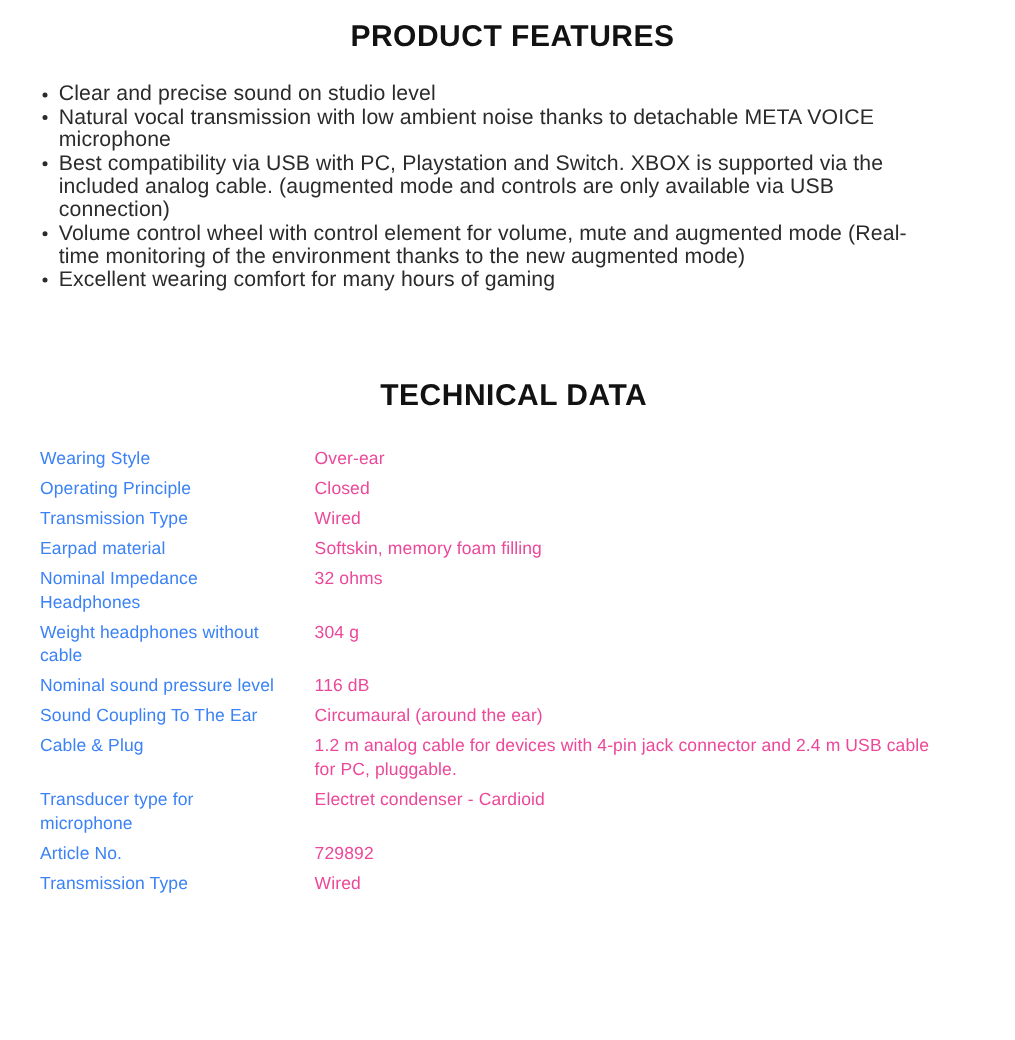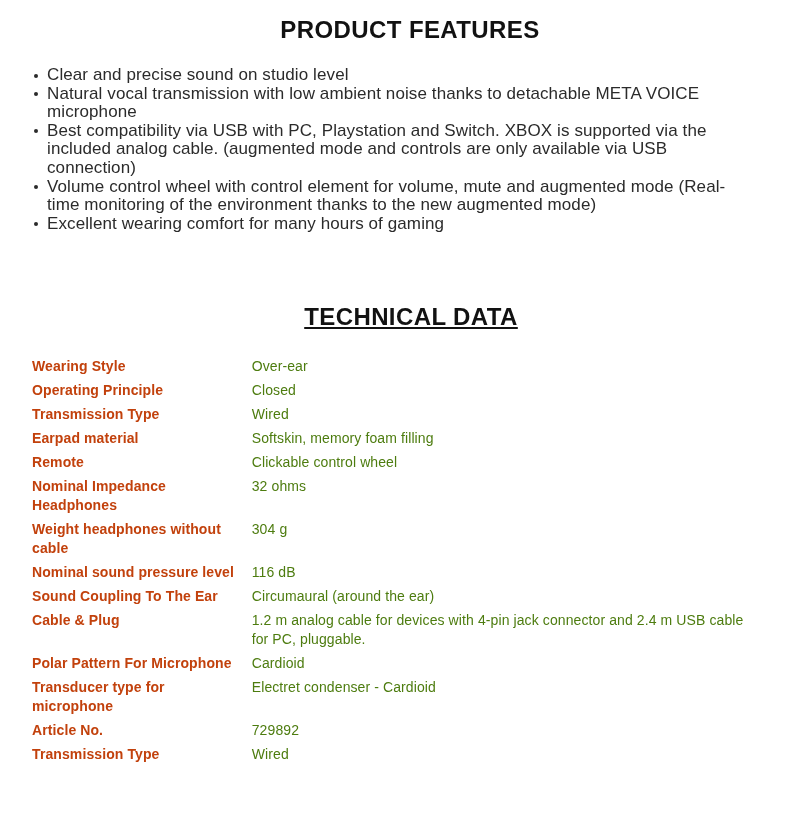--- a/index.html
+++ b/index.html
@@ -46,44 +46,43 @@
     position: absolute;
     left: 2px;
     top: 7.5px;
     width: 4px;
     height: 4px;
     border-radius: 50%;
     background: #2b2b2b;
   }
   .technical-title {
     margin: 70px 0 0 2px;
-    text-decoration: underline;
   }
   .spec-table {
     margin: 24px 0 0 4px;
     border-collapse: collapse;
     table-layout: fixed;
   }
   .spec-table td {
     vertical-align: top;
     font-size: 14px;
     line-height: 19px;
     padding: 2px 0 3px 0;
     white-space: pre-line;
     letter-spacing: 0.1px;
   }
   td.spec-label {
     width: 215px;
-    font-weight: bold;
-    color: #c2410c;
+    font-weight: normal;
+    color: #3b82f6;
     padding-right: 6px;
   }
   td.spec-value {
     width: 545px;
-    color: #4d7c0f;
+    color: #ec4899;
   }
 </style>
 </head>
 <body>
 
 <div class="page">
 
   <h1 class="section-title">PRODUCT FEATURES</h1>
 
   <ul class="features-list">
@@ -112,24 +111,20 @@
       </tr>
       <tr>
         <td class="spec-label">Transmission Type</td>
         <td class="spec-value">Wired</td>
       </tr>
       <tr>
         <td class="spec-label">Earpad material</td>
         <td class="spec-value">Softskin, memory foam filling</td>
       </tr>
       <tr>
-        <td class="spec-label">Remote</td>
-        <td class="spec-value">Clickable control wheel</td>
-      </tr>
-      <tr>
         <td class="spec-label">Nominal Impedance
 Headphones</td>
         <td class="spec-value">32 ohms</td>
       </tr>
       <tr>
         <td class="spec-label">Weight headphones without
 cable</td>
         <td class="spec-value">304 g</td>
       </tr>
       <tr>
@@ -139,24 +134,20 @@
       <tr>
         <td class="spec-label">Sound Coupling To The Ear</td>
         <td class="spec-value">Circumaural (around the ear)</td>
       </tr>
       <tr>
         <td class="spec-label">Cable &amp; Plug</td>
         <td class="spec-value">1.2 m analog cable for devices with 4-pin jack connector and 2.4 m USB cable
 for PC, pluggable.</td>
       </tr>
       <tr>
-        <td class="spec-label">Polar Pattern For Microphone</td>
-        <td class="spec-value">Cardioid</td>
-      </tr>
-      <tr>
         <td class="spec-label">Transducer type for
 microphone</td>
         <td class="spec-value">Electret condenser - Cardioid</td>
       </tr>
       <tr>
         <td class="spec-label">Article No.</td>
         <td class="spec-value">729892</td>
       </tr>
       <tr>
         <td class="spec-label">Transmission Type</td>

